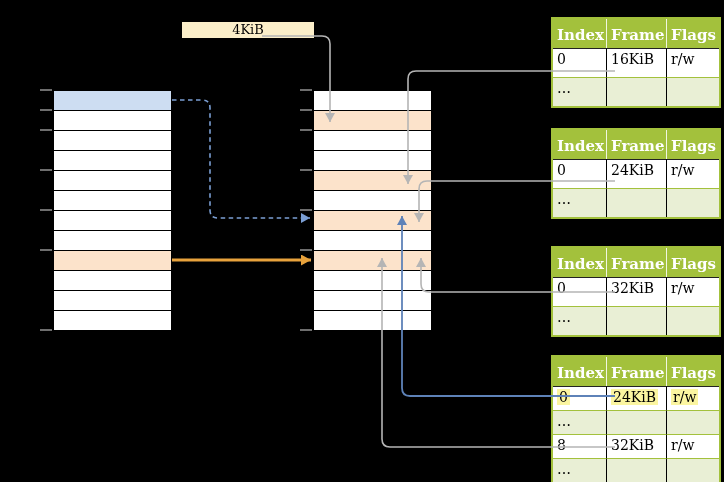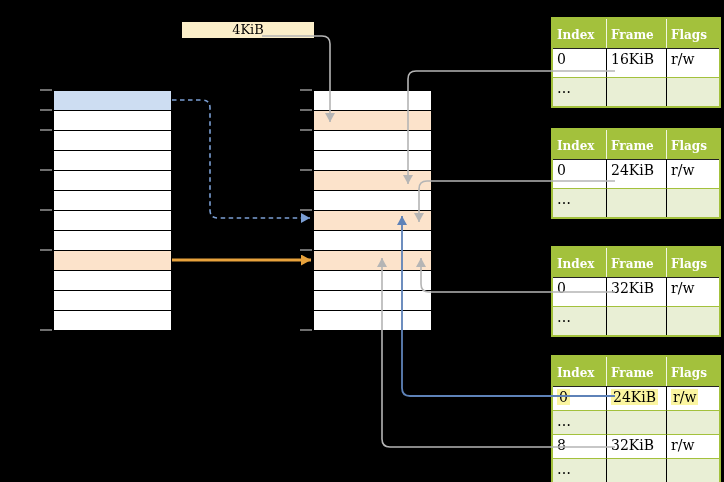--- a/index.html
+++ b/index.html
@@ -26,21 +26,21 @@
     text-align:center;
   }
   
   table.pt {
     position:absolute; left:551px; border-collapse:separate; border-spacing:0;
     border:2px solid var(--header_green); table-layout:fixed; width:170px;
     background:#fff;
   }
   .pt th {
     box-sizing:border-box; height:29px; background:var(--header_green); color:#fff;
-    font-weight:bold; font-size:12px; text-align:left; padding:3px 8px 0 4px;
+    font-weight:bold; font-size:15px; text-align:left; padding:3px 8px 0 4px;
     border-right:1px solid rgba(255,255,255,.85);
   }
   .pt th:last-child { border-right:none; }
   .pt td {
     box-sizing:border-box; height:29px; font-size:14px; color:#000;
     padding:2px 4px 0 4px; vertical-align:top; background:#fff;
     border-right:1px solid #000; border-top:1px solid var(--header_green);
   }
   .pt td:last-child { border-right:none;margin-left:9px; }
   .pt tbody tr:first-child td { border-top:1px solid #222; }

